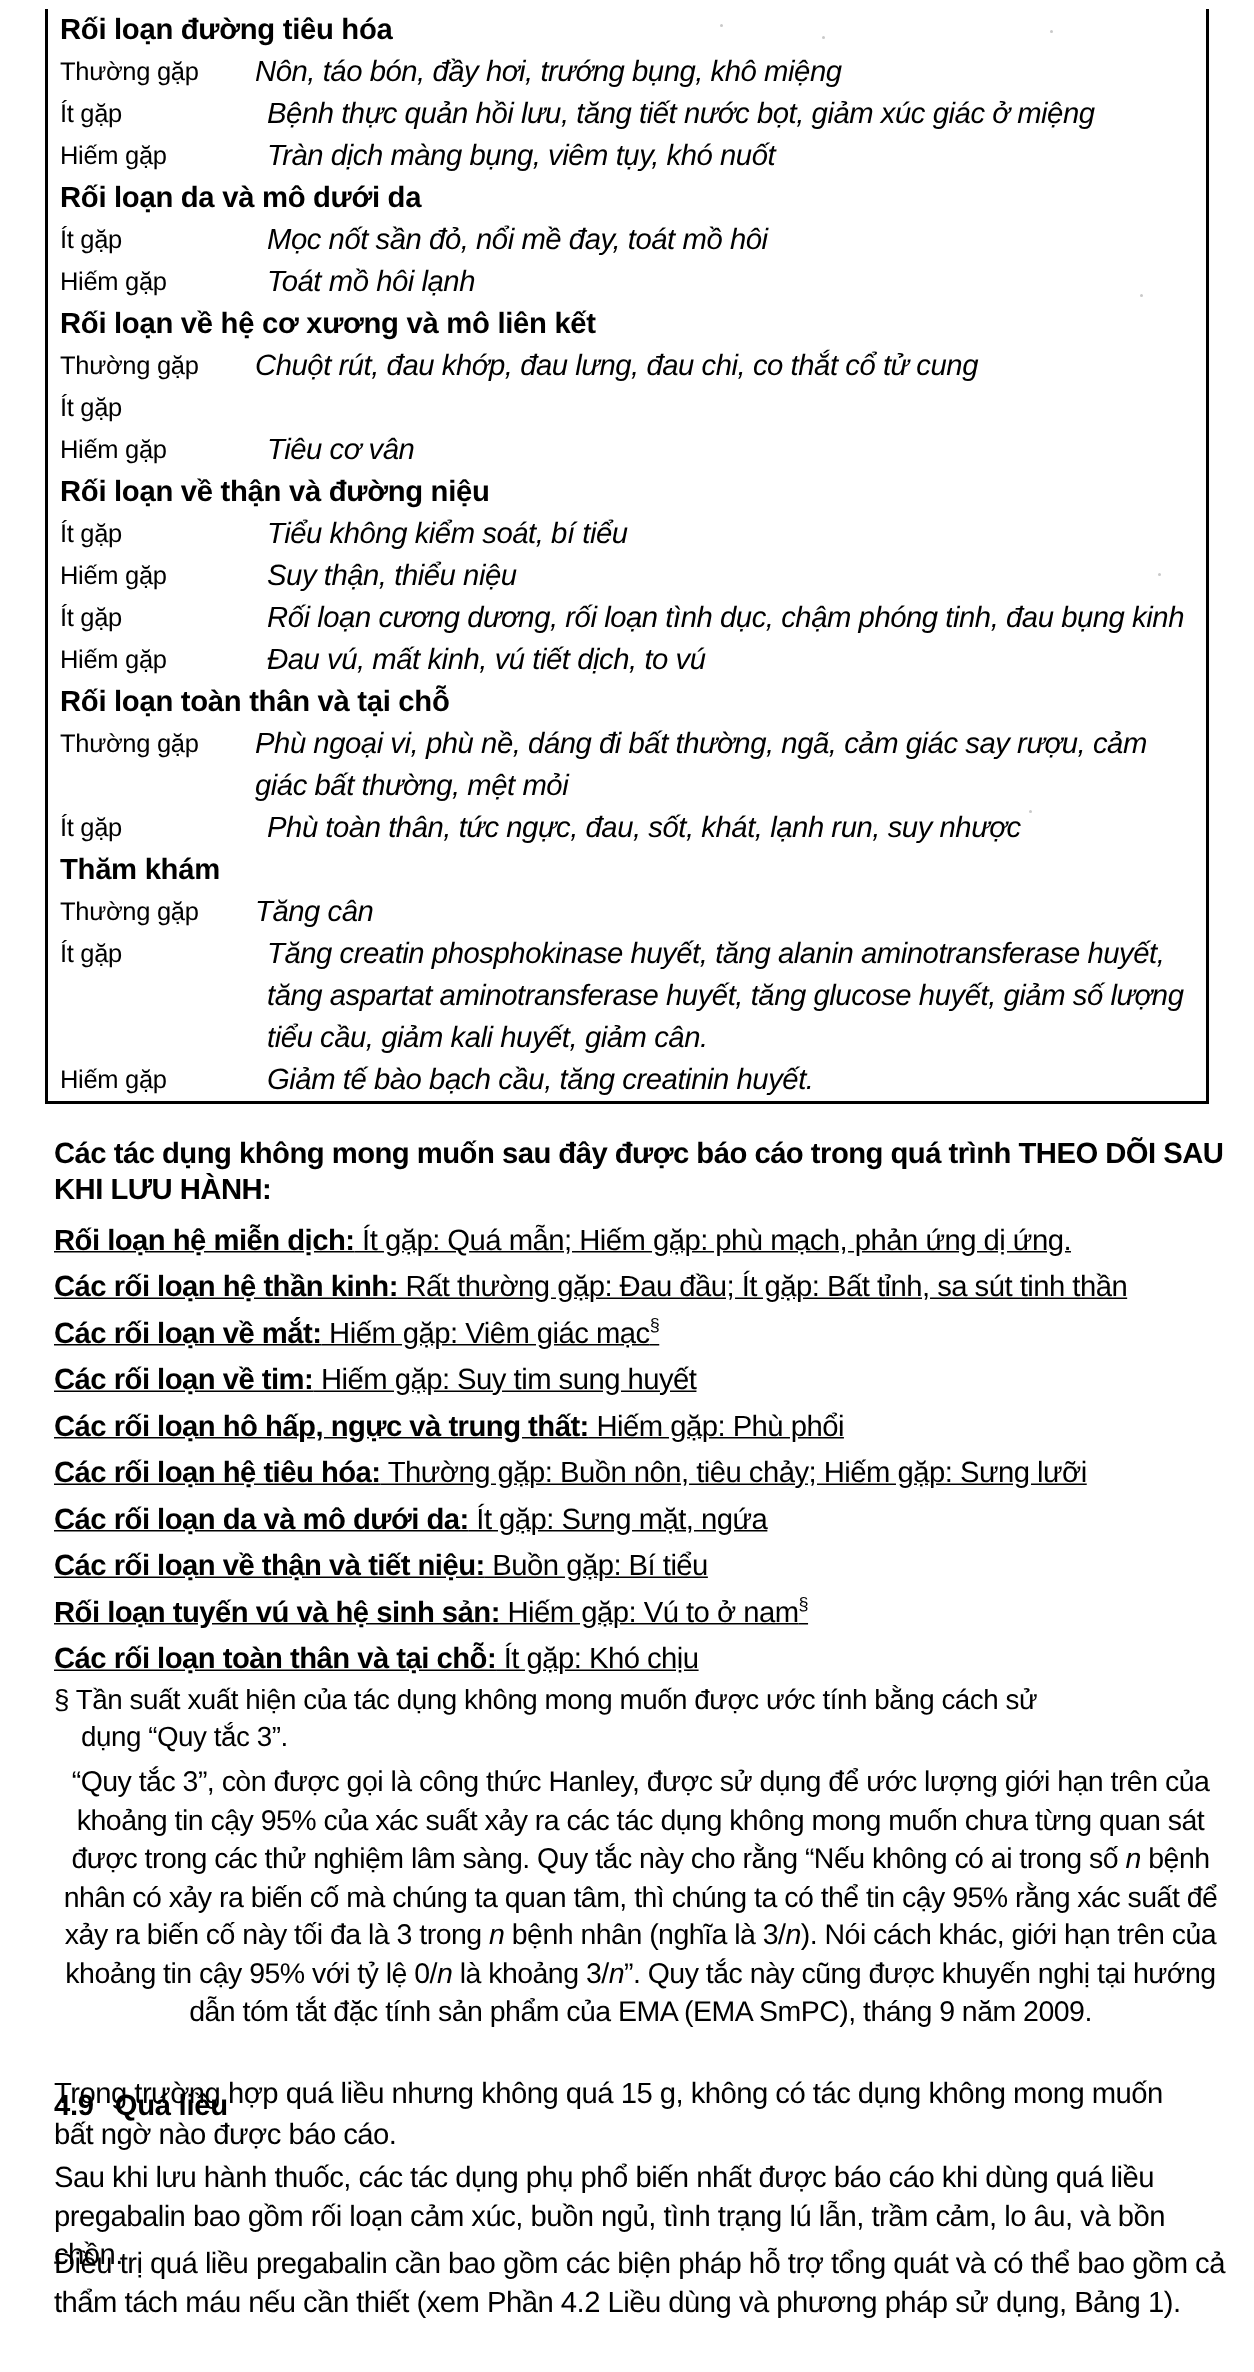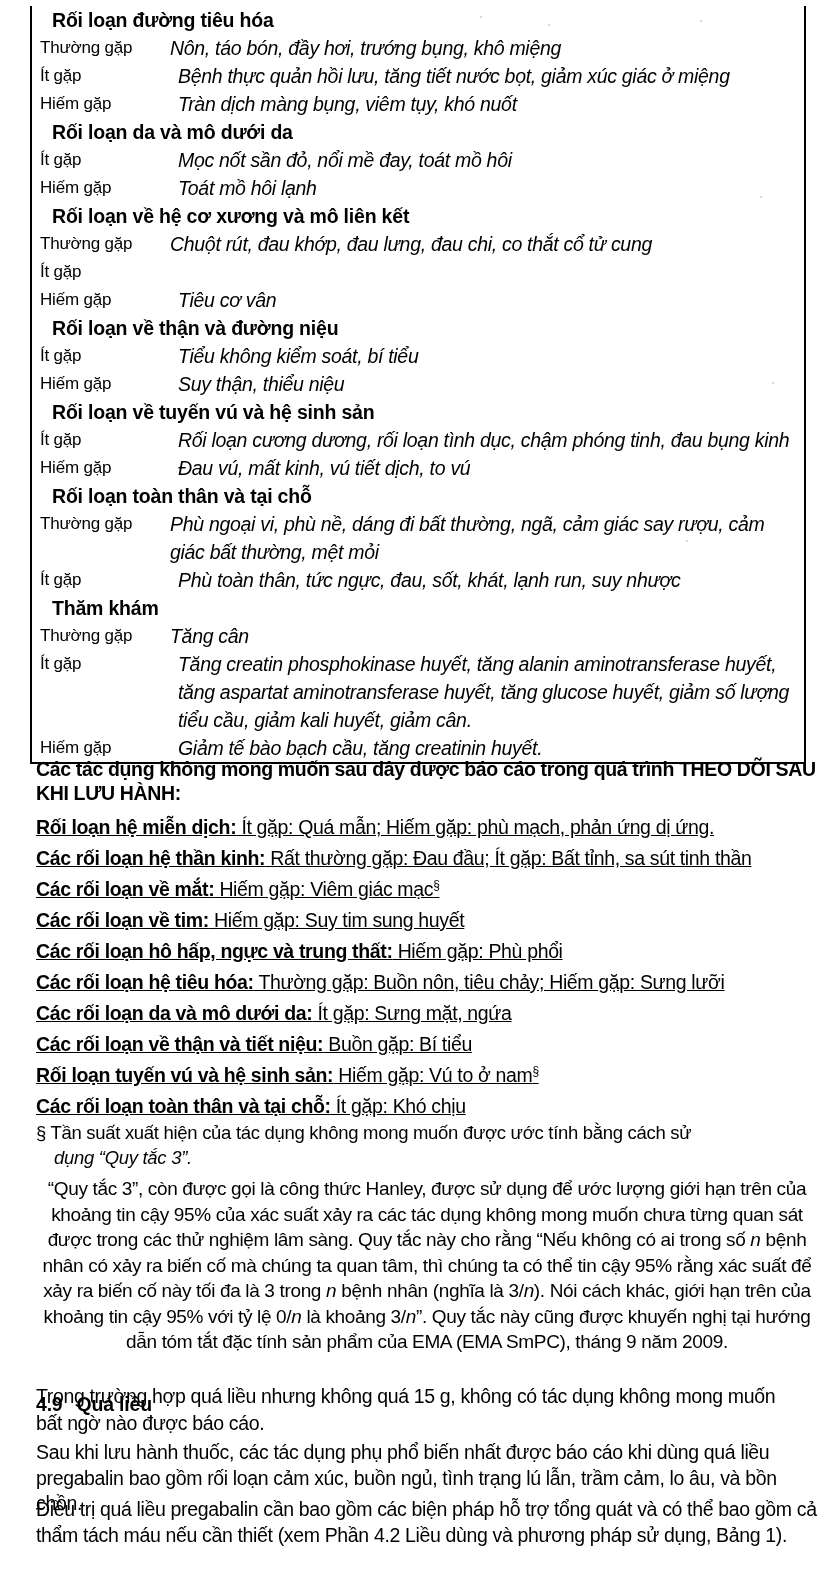--- a/index.html
+++ b/index.html
@@ -36,21 +36,21 @@
   }
   .adr-row {
     display: flex;
     align-items: flex-start;
     padding: 0;
   }
   .adr-section-head {
     font-weight: bold;
     font-size: 19.5px;
     line-height: 28px;
-    padding-left: 20px;
+    padding-left: 8px;
     letter-spacing: -0.2px;
     white-space: nowrap;
   }
   .adr-freq {
     flex: 0 0 auto;
     font-size: 17px;
     line-height: 28px;
     padding-left: 8px;
     letter-spacing: -0.2px;
     white-space: nowrap;
@@ -102,21 +102,21 @@
   .footnote {
     position: absolute;
     left: 36px;
     top: 1120px;
     width: 780px;
     font-size: 18.5px;
     line-height: 25px;
     letter-spacing: -0.3px;
     text-indent: 0;
   }
-  .footnote .cont { display: block; padding-left: 18px; font-style: italic; }
+  .footnote .cont { display: block; padding-left: 18px; }
 
   .rule3 {
     position: absolute;
     left: 36px;
     top: 1176px;
     width: 782px;
     font-size: 19px;
     line-height: 25.5px;
     letter-spacing: -0.35px;
     text-align: center;
@@ -226,23 +226,20 @@
     </div>
     <div class="adr-row">
       <div class="adr-freq w-other">Ít gặp</div>
       <div class="adr-desc indent">Tiểu không kiểm soát, bí tiểu</div>
     </div>
     <div class="adr-row">
       <div class="adr-freq w-other">Hiếm gặp</div>
       <div class="adr-desc indent">Suy thận, thiểu niệu</div>
     </div>
 
-    <div class="adr-row">
-      <div class="adr-section-head">Rối loạn về tuyến vú và hệ sinh sản</div>
-    </div>
     <div class="adr-row">
       <div class="adr-freq w-other">Ít gặp</div>
       <div class="adr-desc indent">Rối loạn cương dương, rối loạn tình dục, chậm phóng tinh, đau bụng kinh</div>
     </div>
     <div class="adr-row">
       <div class="adr-freq w-other">Hiếm gặp</div>
       <div class="adr-desc indent">Đau vú, mất kinh, vú tiết dịch, to vú</div>
     </div>
 
     <div class="adr-row">

